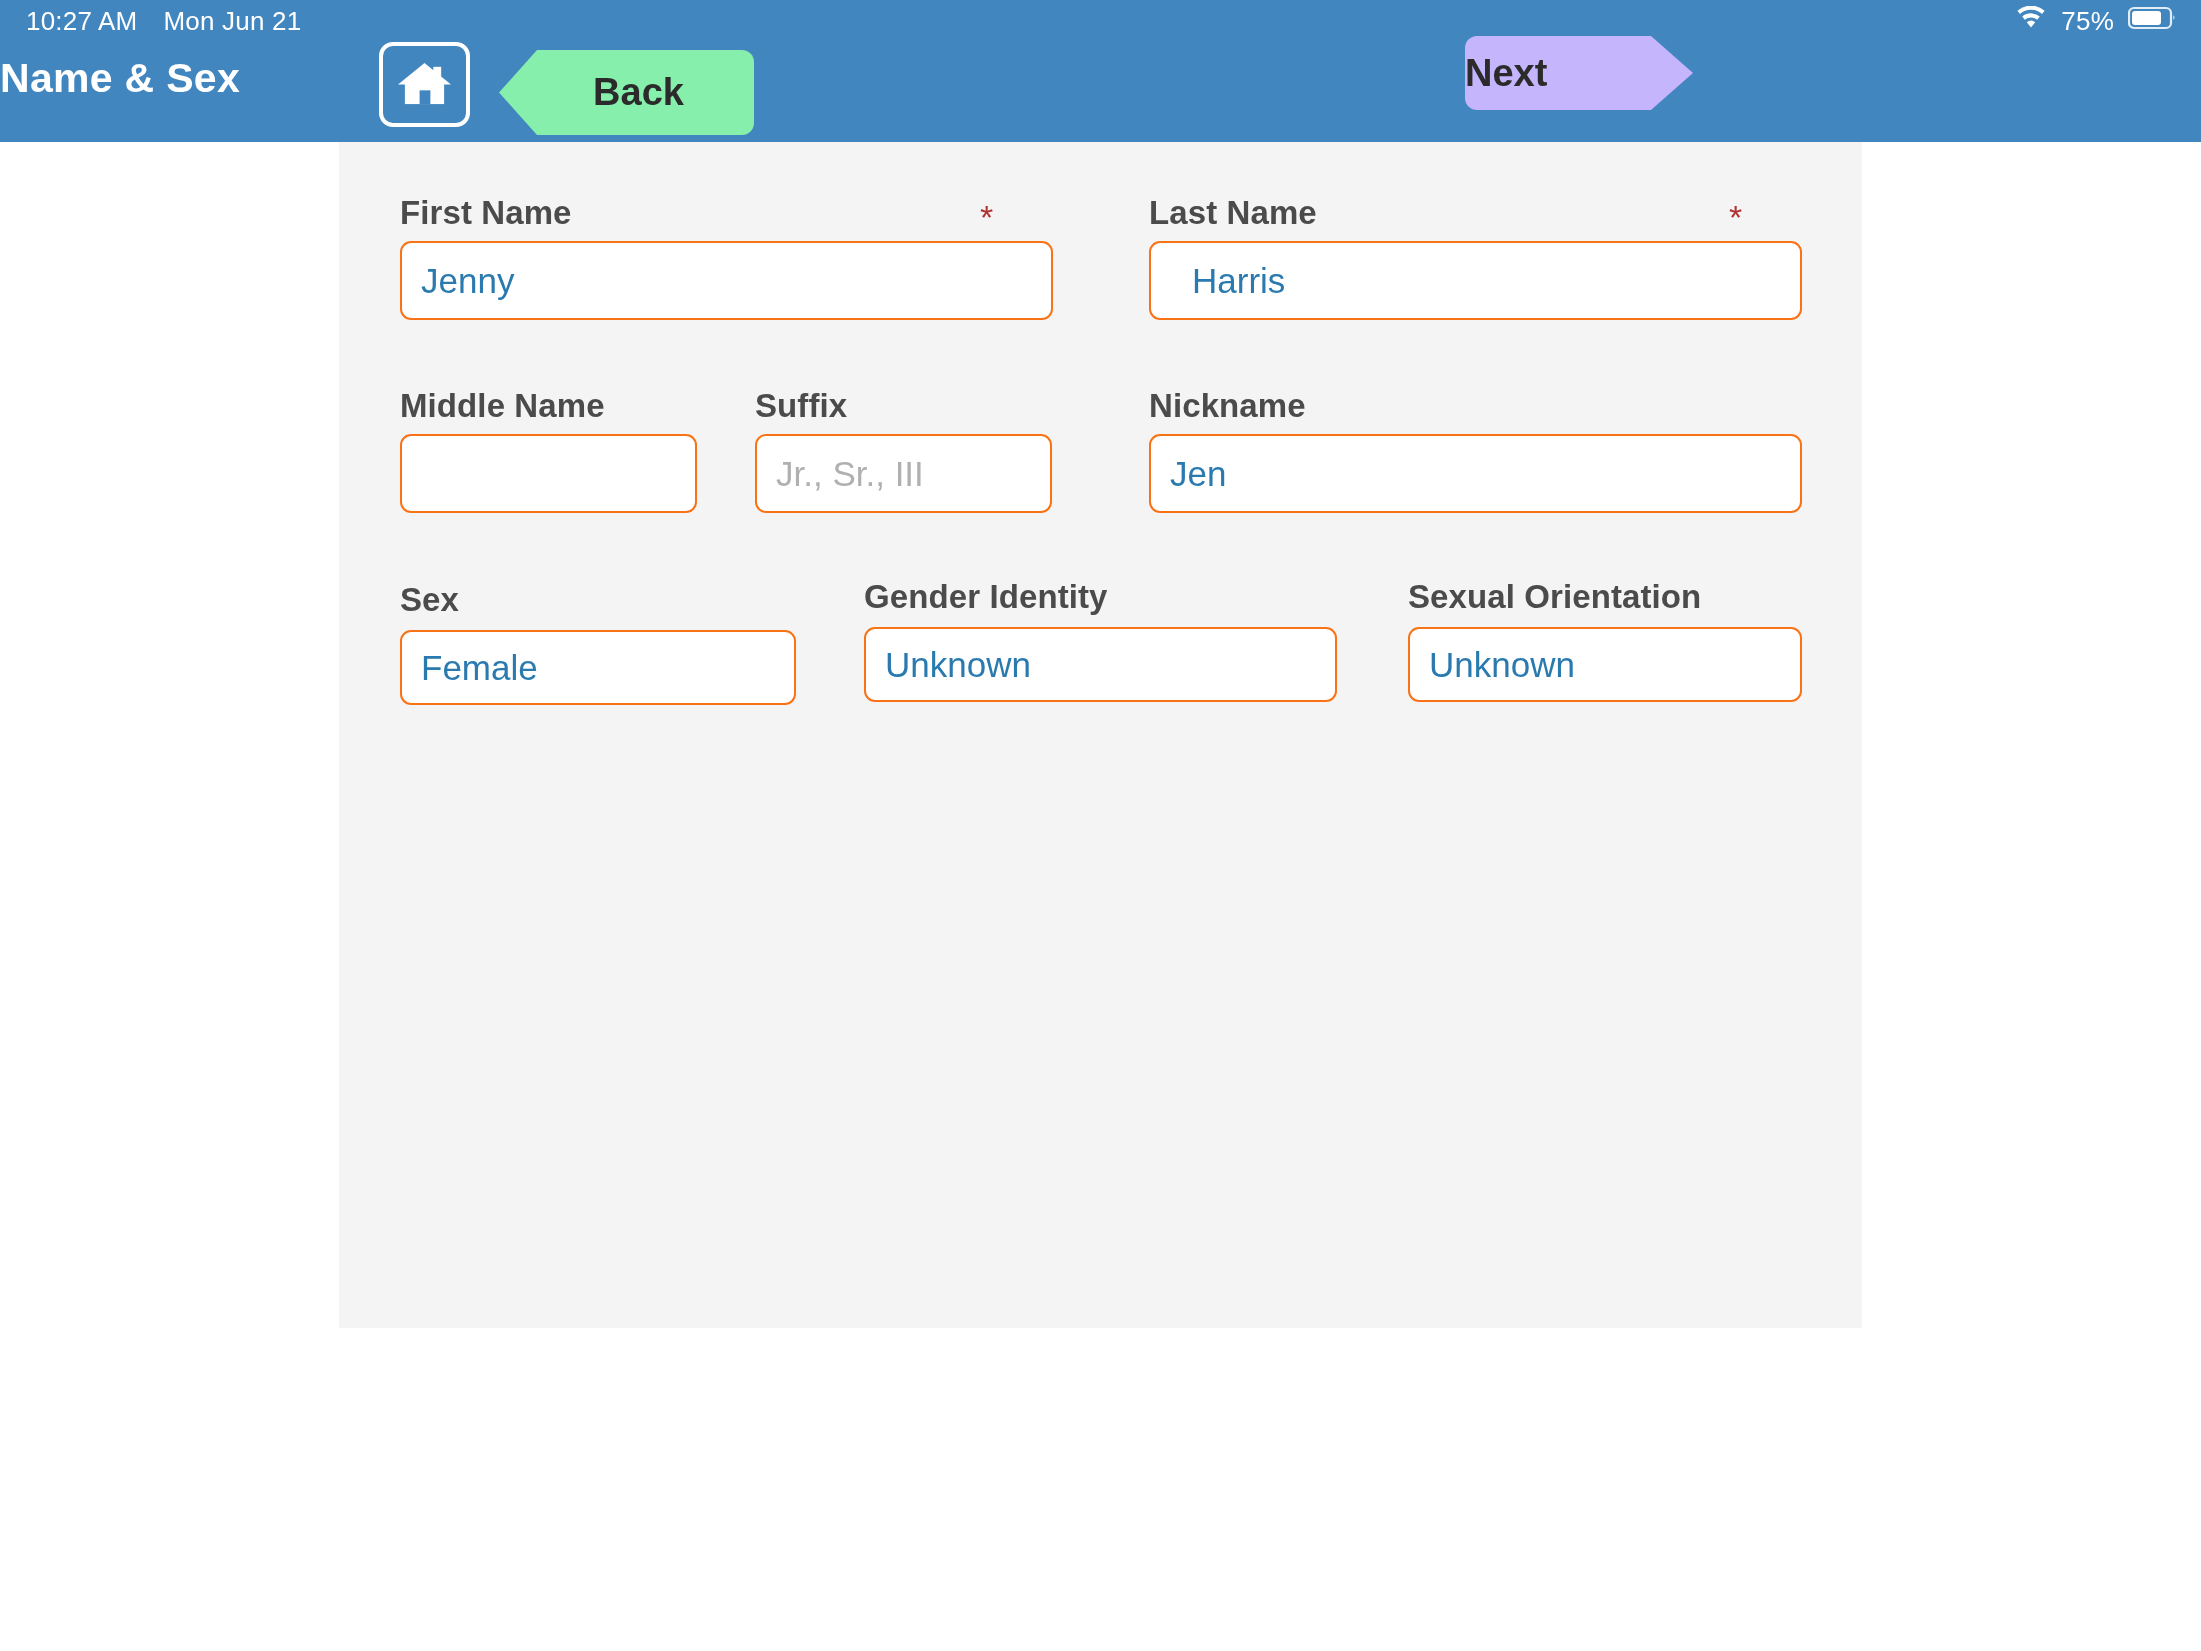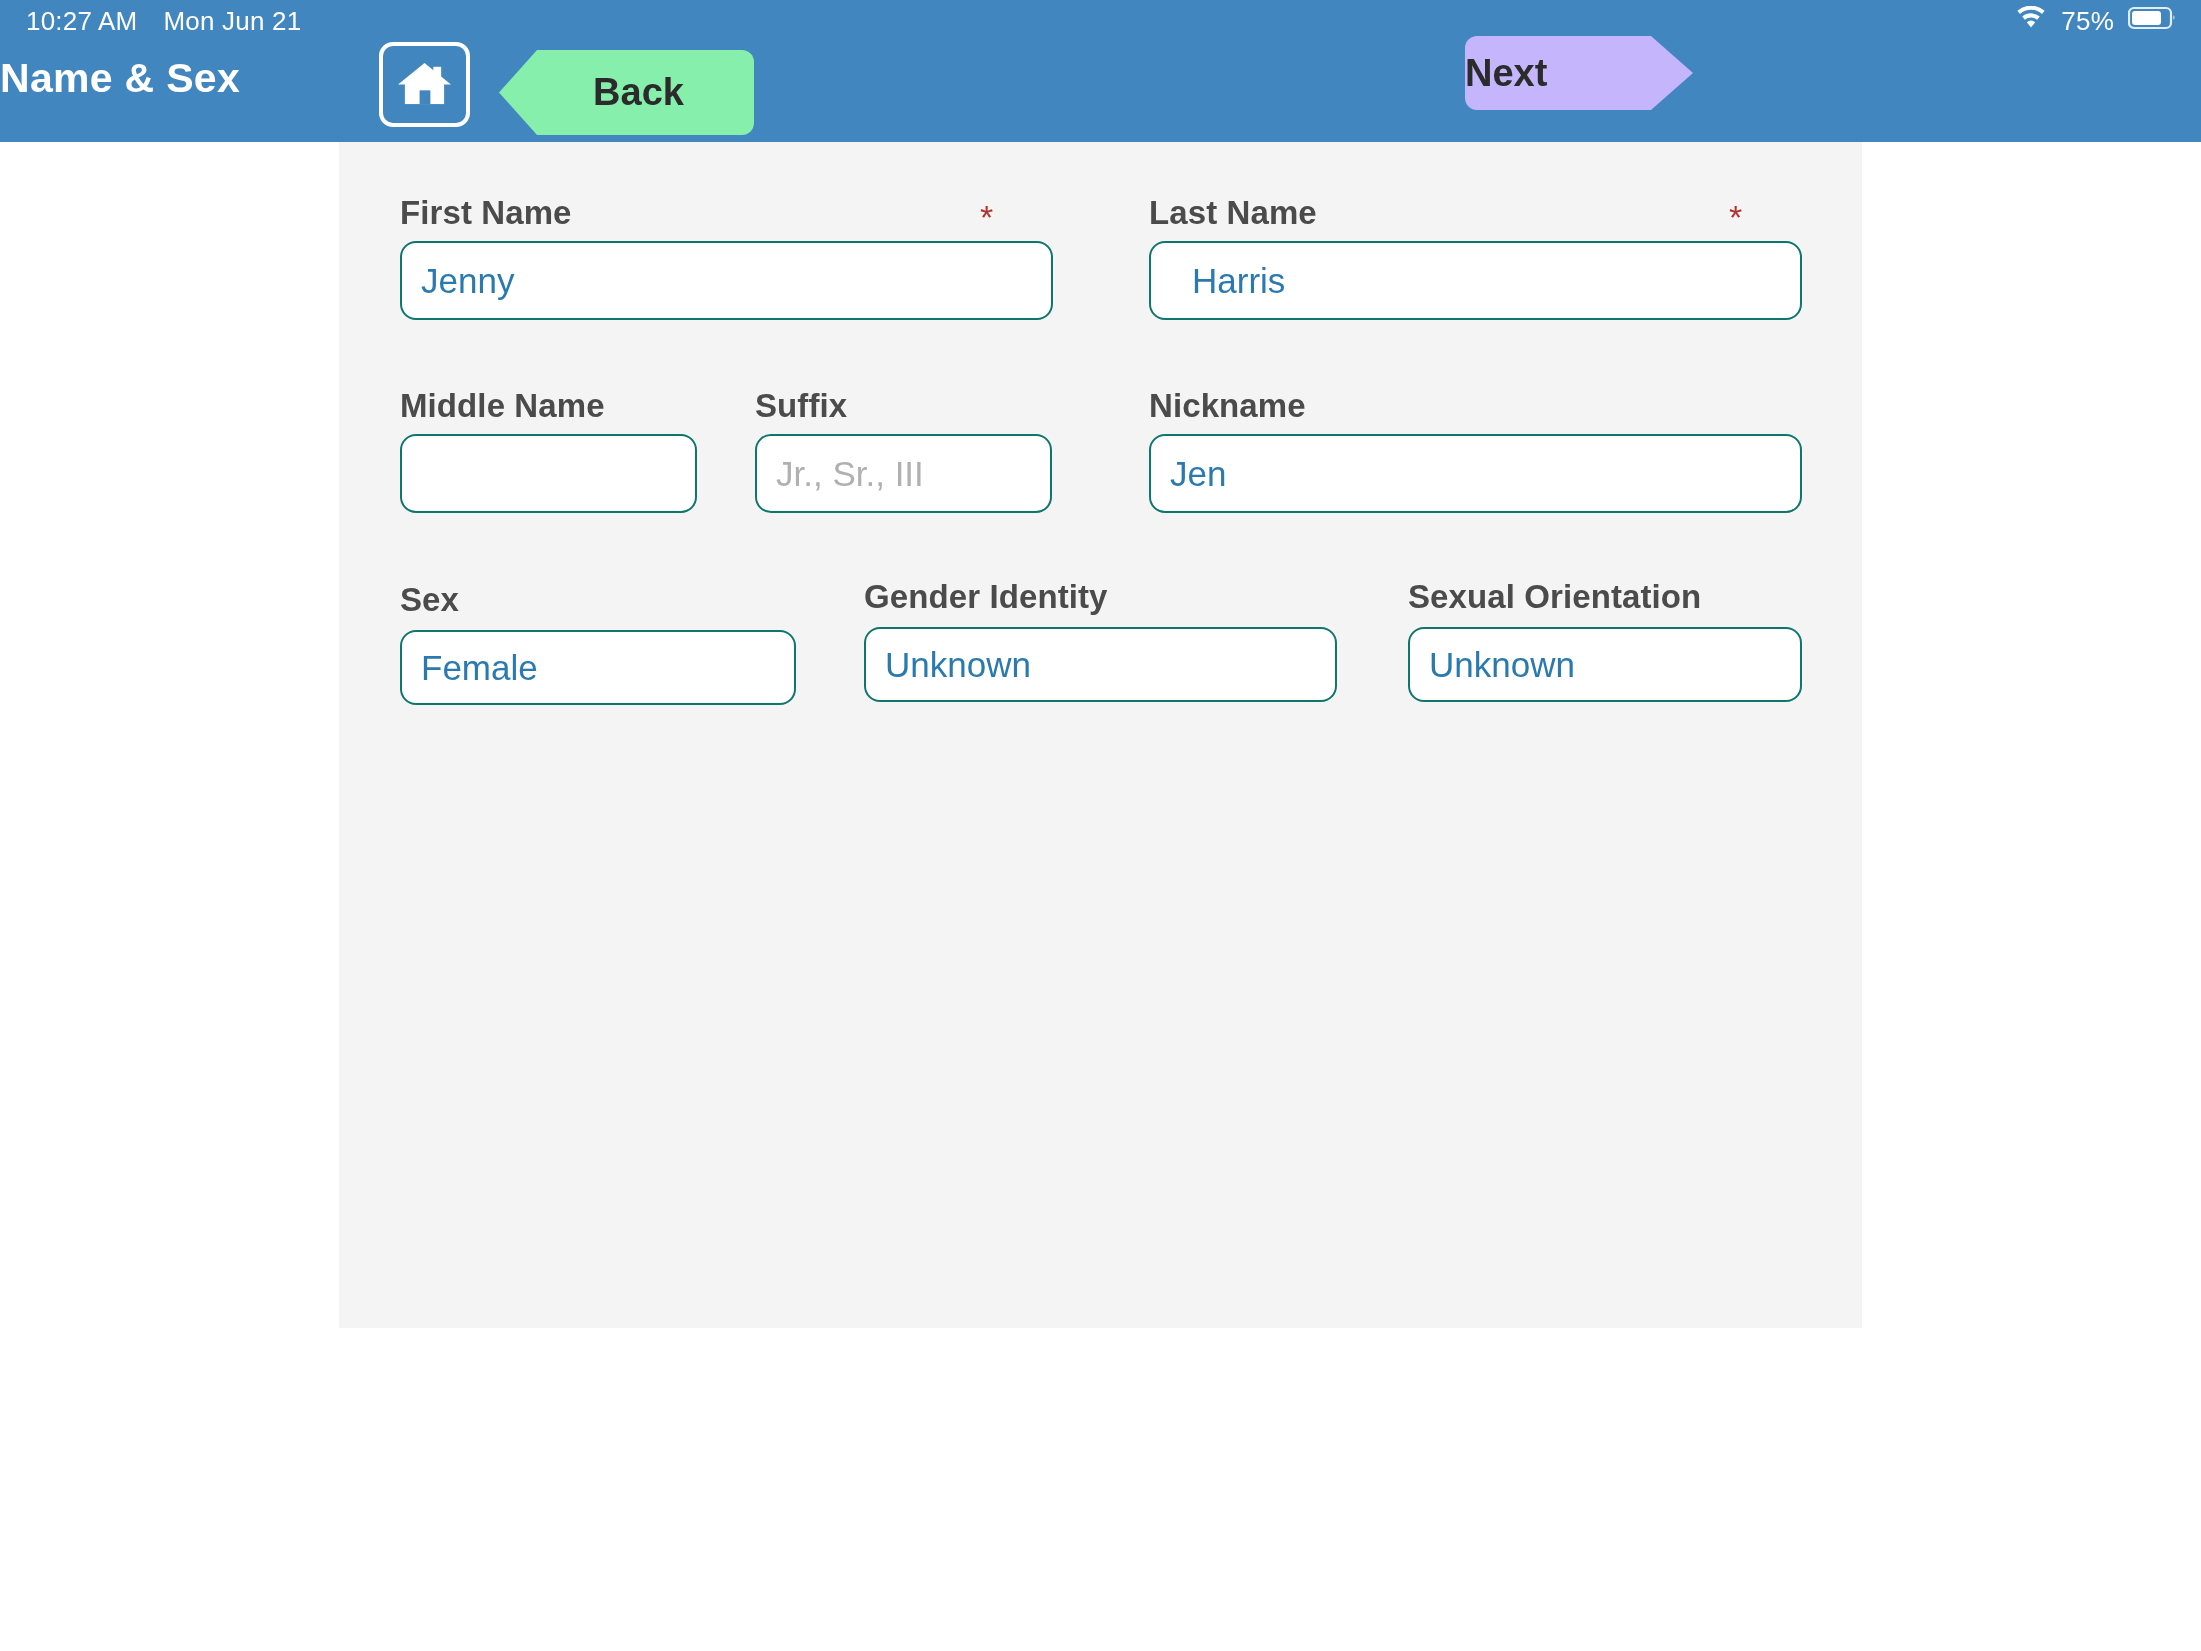--- a/index.html
+++ b/index.html
@@ -145,22 +145,22 @@
     position: absolute;
     color: #b03333;
     font-size: 34px;
     font-weight: normal;
     line-height: 1;
   }
 
   .field-input {
     margin-top: 9px;
     background: #ffffff;
-    border: 2px solid #0f766e;
-    border-radius: 16px;
+    border: 2px solid #f97316;
+    border-radius: 11px;
     display: flex;
     align-items: center;
     padding: 0 19px;
     font-size: 35px;
     color: #2a7ab0;
     cursor: text;
     overflow: hidden;
     white-space: nowrap;
   }
   .field-input.placeholder { color: #b0b0b0; }

